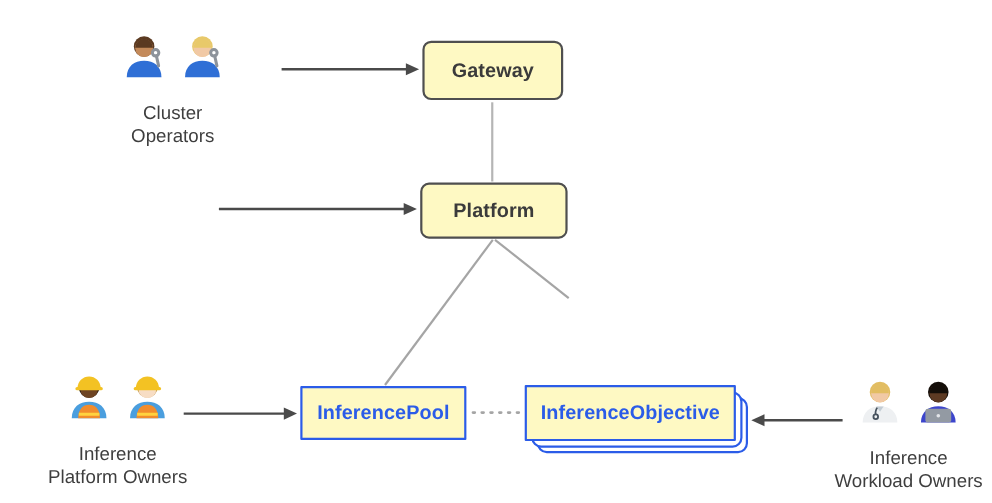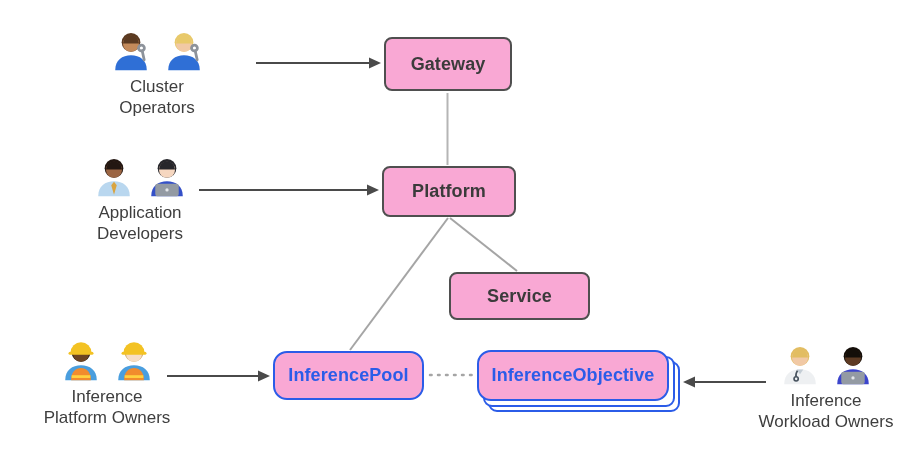--- a/index.html
+++ b/index.html
@@ -11,29 +11,29 @@
   .nodewrap{position:absolute;}
   .stack-layer{
     position:absolute;width:100%;height:100%;box-sizing:border-box;
     background:#ffffff;border:2.5px solid #2b5ce8;border-radius:9px;
   }
   .stack-layer.l2{left:11px;top:11px;}
   .stack-layer.l1{left:5.5px;top:5.5px;}
   .node{
     position:absolute;left:0;top:0;width:100%;height:100%;box-sizing:border-box;
     display:flex;align-items:center;justify-content:center;
-    background:#f9a8d4;border-radius:8px;font-weight:bold;font-size:18px;
+    background:#fef9c3;border-radius:8px;font-weight:bold;font-size:18px;
     letter-spacing:.1px;
   }
   .node.gray{border:2px solid #4f4f4f;color:#3b3b3b;}
-  .node.blue{border:2.5px solid #2b5ce8;color:#2b5ce8;border-radius:14px;}
+  .node.blue{border:2.5px solid #2b5ce8;color:#2b5ce8;border-radius:1px;}
   .persona{position:absolute;width:220px;text-align:center;}
   .people{display:flex;justify-content:center;align-items:flex-end;gap:9px;height:46px;}
   .plabel{
-    margin-top:4px;font-size:17px;line-height:21px;color:#3e3e3e;
+    margin-top:20px;font-size:17px;line-height:21px;color:#3e3e3e;
     white-space:pre-line;font-weight:400;
   }
 </style>
 </head>
 <body>
 
 <div class="stage">
   <svg id="edges">
       <line x1="447.5" y1="93" x2="447.5" y2="165" stroke="#b5b5b5" stroke-width="2"></line>
       <line x1="450" y1="218" x2="517" y2="271" stroke="#a5a5a5" stroke-width="2"></line>
@@ -54,25 +54,20 @@
       <span>Gateway</span>
     </div>
   </div>
 
   <div class="nodewrap" style="left: 382px; top: 166px; width: 134px; height: 51px;">
     <div class="node gray">
       <span>Platform</span>
     </div>
   </div>
 
-  <div class="nodewrap" style="left: 449px; top: 272px; width: 141px; height: 48px;">
-    <div class="node gray">
-      <span>Service</span>
-    </div>
-  </div>
 
   <div class="nodewrap" style="left: 273px; top: 351px; width: 151px; height: 49px;">
     <div class="node blue">
       <span>InferencePool</span>
     </div>
   </div>
 
   <div class="nodewrap" style="left: 477px; top: 350px; width: 192px; height: 51px;">
     <div class="stack-layer l2"></div>
     <div class="stack-layer l1"></div>
@@ -101,41 +96,20 @@
           <g stroke="#8d939b" stroke-width="1.5" fill="none" stroke-linecap="round">
             <path d="M18.1,12.4 l1.1,5"></path>
             <circle cx="17.7" cy="10.9" r="1.6"></circle>
           </g>
         </svg>
       </div>
     <div class="plabel">Cluster
 Operators</div>
   </div>
 
-  <div class="persona" style="left: 30px; top: 152px;">
-    <div class="people">
-        <svg viewBox="0 0 24 24" width="44" height="44">
-          <circle cx="12" cy="7.8" r="5.1" fill="#231712"></circle>
-          <circle cx="12" cy="8.6" r="4.4" fill="#9c6644"></circle>
-          <path d="M7.6,8.4 a4.4,4.4 0 0 1 8.8,0 z" fill="#231712"></path>
-          <path d="M3.4,23 c0,-5.4 3.8,-8.1 8.6,-8.1 c4.8,0 8.6,2.7 8.6,8.1 z" fill="#b9d7ef"></path>
-          <path d="M12,15.2 l1.5,1.8 -1.5,5.2 -1.5,-5.2 z" fill="#d9a441"></path>
-        </svg>
-        <svg viewBox="0 0 24 24" width="44" height="44">
-          <circle cx="12" cy="7.8" r="5.1" fill="#26262b"></circle>
-          <circle cx="12" cy="8.6" r="4.4" fill="#f6d7c0"></circle>
-          <path d="M7.6,8.4 a4.4,4.4 0 0 1 8.8,0 z" fill="#26262b"></path>
-          <path d="M3.4,23 c0,-5.4 3.8,-8.1 8.6,-8.1 c4.8,0 8.6,2.7 8.6,8.1 z" fill="#3450c8"></path>
-          <rect x="5.6" y="16.2" width="12.8" height="6.8" rx="1.2" fill="#939aa3"></rect>
-          <circle cx="12" cy="19.6" r="0.9" fill="#e3e6ea"></circle>
-        </svg>
-      </div>
-    <div class="plabel">Application
-Developers</div>
-  </div>
 
   <div class="persona" style="left: -3px; top: 336px;">
     <div class="people">
         <svg viewBox="0 0 24 24" width="44" height="44">
           <circle cx="12" cy="7.8" r="5.1" fill="#1a120d"></circle>
           <circle cx="12" cy="8.6" r="4.4" fill="#6e4423"></circle>
           <path d="M3.4,23 c0,-5.4 3.8,-8.1 8.6,-8.1 c4.8,0 8.6,2.7 8.6,8.1 z" fill="#4a9ede"></path>
           <path d="M6.3,8 a5.7,5.7 0 0 1 11.4,0 z" fill="#f3c223"></path>
           <rect x="5.2" y="7.5" width="13.6" height="1.7" rx="0.85" fill="#f3c223"></rect>
           <path d="M6.6,23 c0,-4.4 2.4,-6.6 5.4,-6.6 c3,0 5.4,2.2 5.4,6.6 z" fill="#f18c2d"></path>

